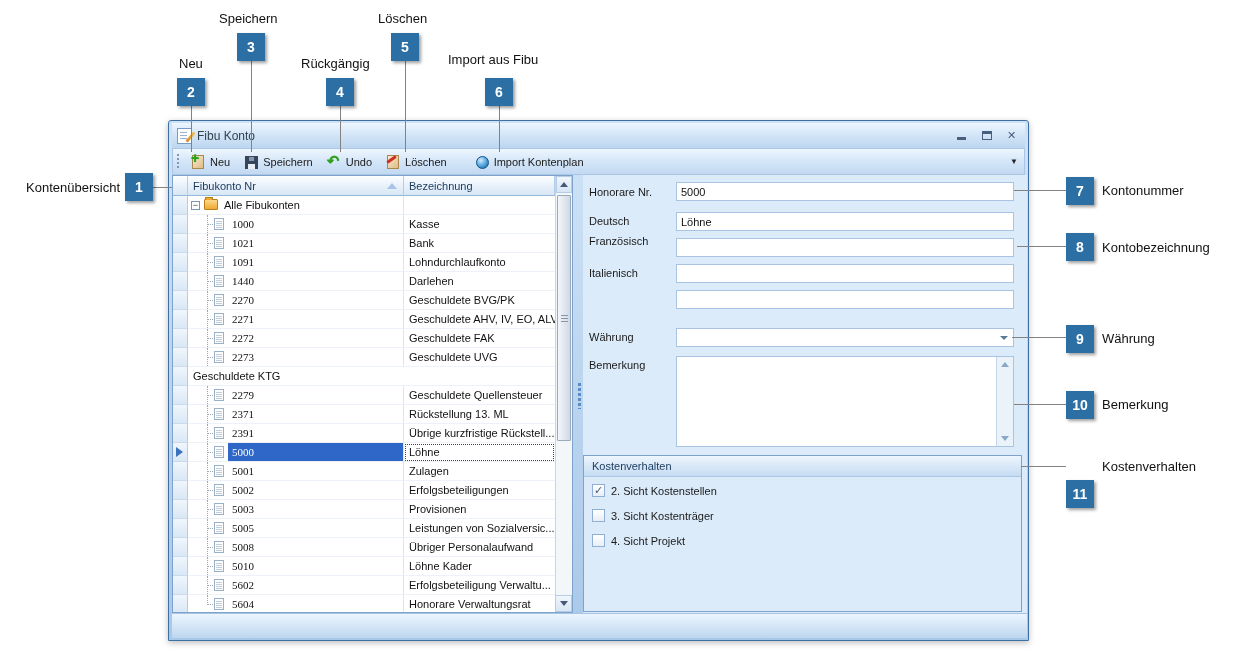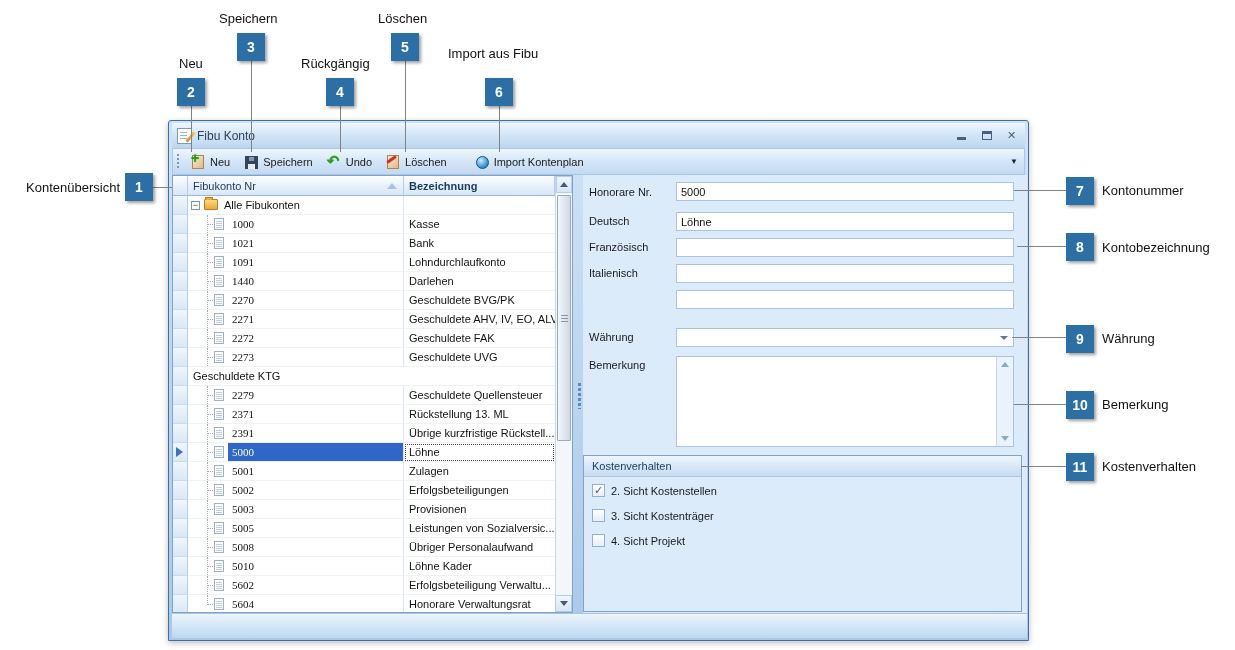--- a/index.html
+++ b/index.html
@@ -47,21 +47,21 @@
   
   .gridbox { position:absolute; left:172px; top:175px; width:401px; height:438px;
              background:#fff; border:1px solid #7da2cc; display:flex; font-size:11px; }
   .gridmain { width:382px; display:flex; flex-direction:column; overflow:hidden; }
   .ghead { display:flex; height:20px; flex:0 0 20px; }
   .hcell { background:linear-gradient(180deg,#fdfeff,#e7f0fa 55%,#d8e7f6);
            border-right:1px solid #b5cde6; border-bottom:1px solid #95b8dc;
            color:#1a3a5c; display:flex; align-items:center; padding-left:5px; }
   .hgut { width:15px; flex:0 0 15px; padding:0; }
   .hnr { width:216px; flex:0 0 216px; justify-content:space-between; padding-right:6px; }
-  .hbez { flex:1;font-weight:bold; }
+  .hbez { flex:1; }
   .sortarrow { width:0; height:0; border-left:5px solid transparent; border-right:5px solid transparent; border-bottom:6px solid #a6c4e6; }
   .grow { display:flex; height:19px; flex:0 0 19px; }
   .gut { width:15px; flex:0 0 15px; background:linear-gradient(180deg,#f0f6fc,#d9e7f5);
          border-right:1px solid #b5cde6; border-bottom:1px solid #cbdbec; position:relative; }
   .gut .selarrow { position:absolute; left:3px; top:4px; width:0; height:0;
                    border-top:5px solid transparent; border-bottom:5px solid transparent; border-left:7px solid #3a72bc; }
   .cnr { width:216px; flex:0 0 216px; border-right:1px solid #dbe6f2; border-bottom:1px solid #edf2f8; display:flex; align-items:stretch; position:relative; }
   .cbez { flex:1; border-bottom:1px solid #edf2f8; display:flex; align-items:center; padding-left:5px; color:#111;
           white-space:nowrap; overflow:hidden; }
   .treeart { width:40px; flex:0 0 40px; position:relative; }
@@ -127,26 +127,26 @@
            box-shadow:2px 2px 3px rgba(0,0,0,.38); z-index:9; }
   .co-label { position:absolute; font-size:13px; color:#111; white-space:nowrap; z-index:9; }
   .cline { position:absolute; background:#828282; z-index:8; }
   .cline.h { height:1px; } .cline.v { width:1px; }
 
   .b1 { left:125px; top:173px; } .t1 { left:8px; top:180px; width:112px; text-align:right; }
   .b2 { left:177px; top:78px; }  .t2 { left:179px; top:56px; }
   .b3 { left:237px; top:33px; }  .t3 { left:219px; top:11px; }
   .b4 { left:326px; top:78px; }  .t4 { left:301px; top:56px; }
   .b5 { left:391px; top:33px; }  .t5 { left:378px; top:11px; }
-  .b6 { left:485px; top:78px; }  .t6 { left:448px; top:46px; }
+  .b6 { left:485px; top:78px; }  .t6 { left:448px; top:52px; }
   .b7 { left:1066px; top:177px; }  .t7 { left:1102px; top:183px; }
   .b8 { left:1066px; top:233px; }  .t8 { left:1102px; top:240px; }
   .b9 { left:1066px; top:325px; }  .t9 { left:1102px; top:331px; }
   .b10 { left:1066px; top:391px; } .t10 { left:1102px; top:397px; }
-  .b11 { left:1066px; top:453px; } .t11 { left:1102px; top:459px; }
+  .b11 { left:1066px; top:480px; } .t11 { left:1102px; top:459px; }
 
   .l1 { left:153px; top:187px; width:19px; }
   .l2 { left:191px; top:106px; height:46px; }
   .l3 { left:251px; top:61px; height:91px; }
   .l4 { left:340px; top:106px; height:46px; }
   .l5 { left:405px; top:61px; height:91px; }
   .l6 { left:499px; top:106px; height:46px; }
   .l7 { left:1014px; top:190px; width:52px; }
   .l8 { left:1017px; top:246px; width:49px; }
   .l9 { left:1012px; top:337px; width:54px; }
@@ -492,21 +492,21 @@
     </div>
   </div>
 
   <div class="vsplit"></div>
 
   <div class="formpanel">
     <span class="flabel" style="top:11px;">Honorare Nr.</span>
     <input class="ftext" style="top: 7px;" value="5000">
     <span class="flabel" style="top:40px;">Deutsch</span>
     <input class="ftext" style="top: 37px;" value="Löhne">
-    <span class="flabel" style="top:66px;">Französisch</span>
+    <span class="flabel" style="top:60px;">Französisch</span>
     <input class="ftext" style="top: 63px;" value="">
     <span class="flabel" style="top:92px;">Italienisch</span>
     <input class="ftext" style="top: 89px;" value="">
     <input class="ftext" style="top: 115px;" value="">
 
     <span class="flabel" style="top:156px;">Währung</span>
     <div class="combo" style="top:153px;">
       <span class="drop"></span>
     </div>
 

